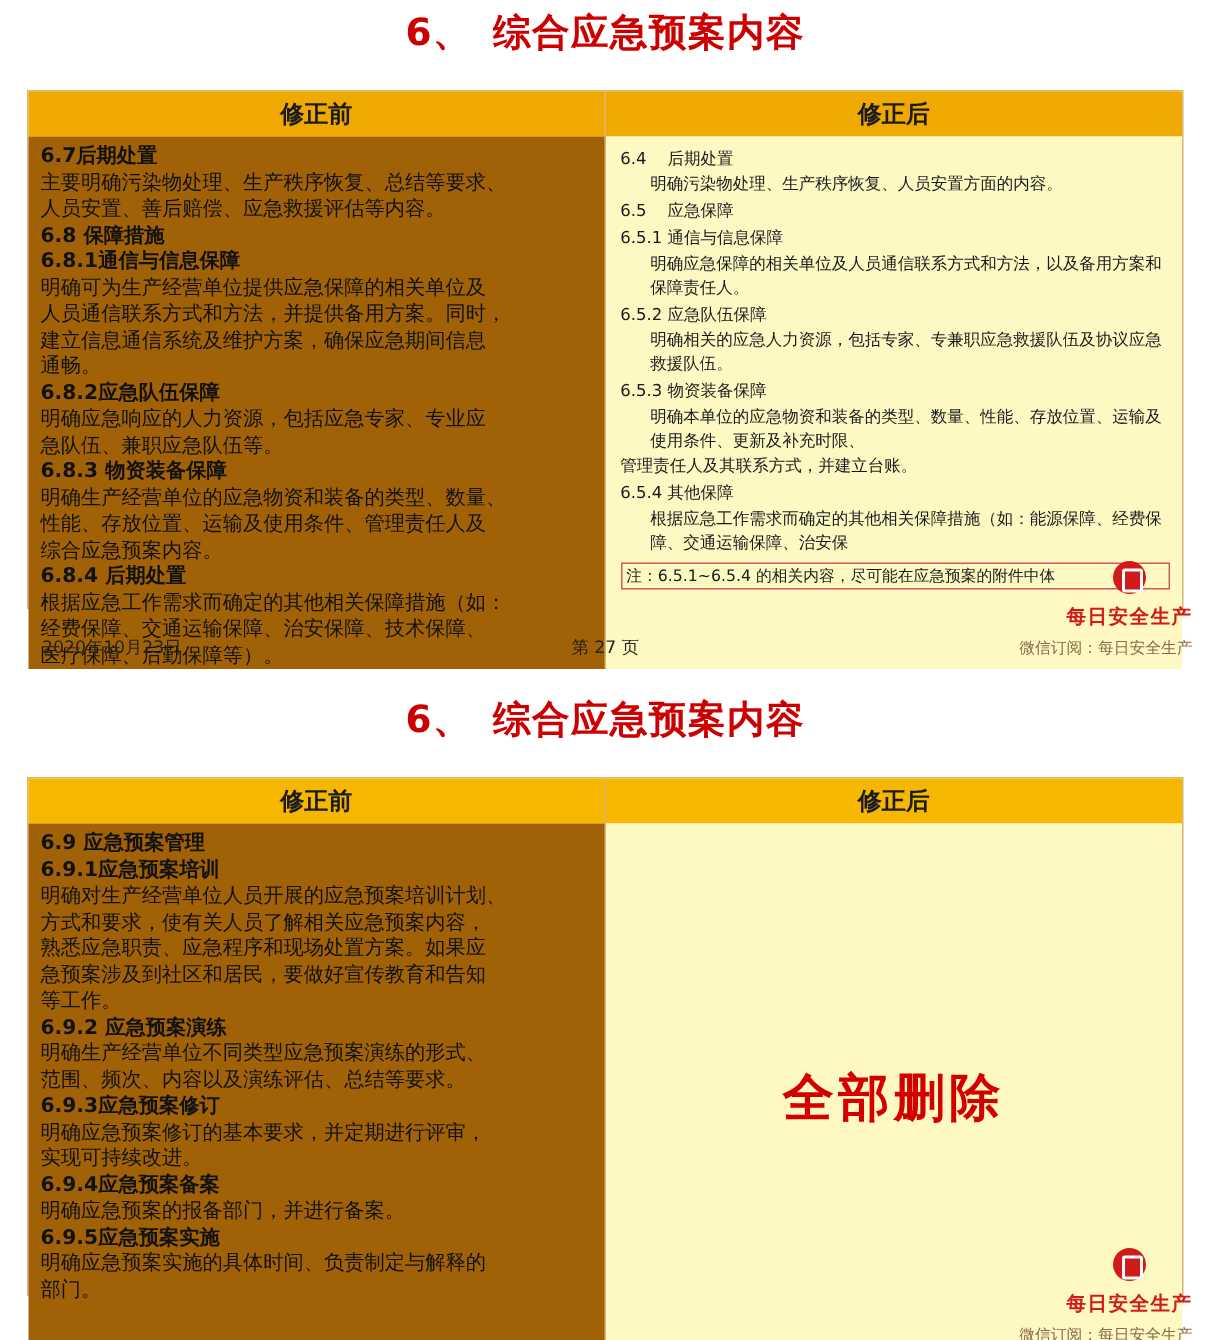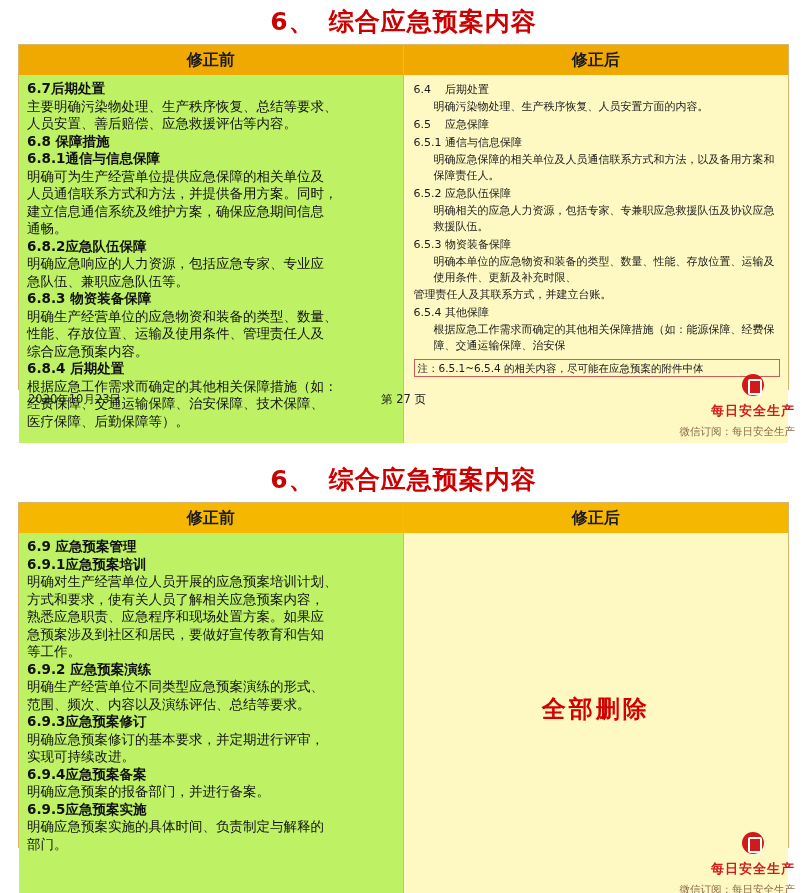--- a/index.html
+++ b/index.html
@@ -26,21 +26,21 @@
     color: #cc0000;
     font-weight: bold;
     font-size: 25px;
     letter-spacing: 1px;
     padding: 5px 0 6px 0;
     font-family: "DejaVu Sans", "Liberation Sans", sans-serif;
   }
   .slide-title .num { margin-right: 14px; }
   .table-wrap {
     position: relative;
-    margin: 0 18px;
+    margin: 16px 18px;
     border: 1px solid #d8b771;
     background: #fdf6e6;
     height: 346px;
   }
   .thead {
     display: flex;
     height: 30px;
     background: #f0a900;
   }
   .thead.lighter { background: #f5b700; }
@@ -56,21 +56,21 @@
   .th.left { border-right: 1px solid #d8b771; }
   .tbody {
     display: flex;
     height: 368px;
   }
   .col {
     flex: 1 1 50%;
     position: relative;
   }
   .col.left {
-    background: #bef264;
+    background: #a16207;
     border-right: 1px solid #d8b771;
     padding: 5px 8px 0 8px;
   }
   .col.right {
     background: #fef9c3;
     padding: 5px 8px 0 10px;
   }
   .before-line {
     font-size: 13.5px;
     line-height: 17.5px;
@@ -99,21 +99,21 @@
     display: block;
     font-family: "DejaVu Sans", "Liberation Sans", sans-serif;
   }
   .deleted-mark {
     position: absolute;
     left: 0; right: 0;
     top: 160px;
     text-align: center;
     color: #d40000;
     font-weight: bold;
-    font-size: 24px;
+    font-size: 34px;
     letter-spacing: 3px;
     font-family: "DejaVu Sans", "Liberation Sans", sans-serif;
   }
   .footer {
     position: relative;
     height: 22px;
     margin: 0 18px;
   }
   .footer .date {
     position: absolute;

